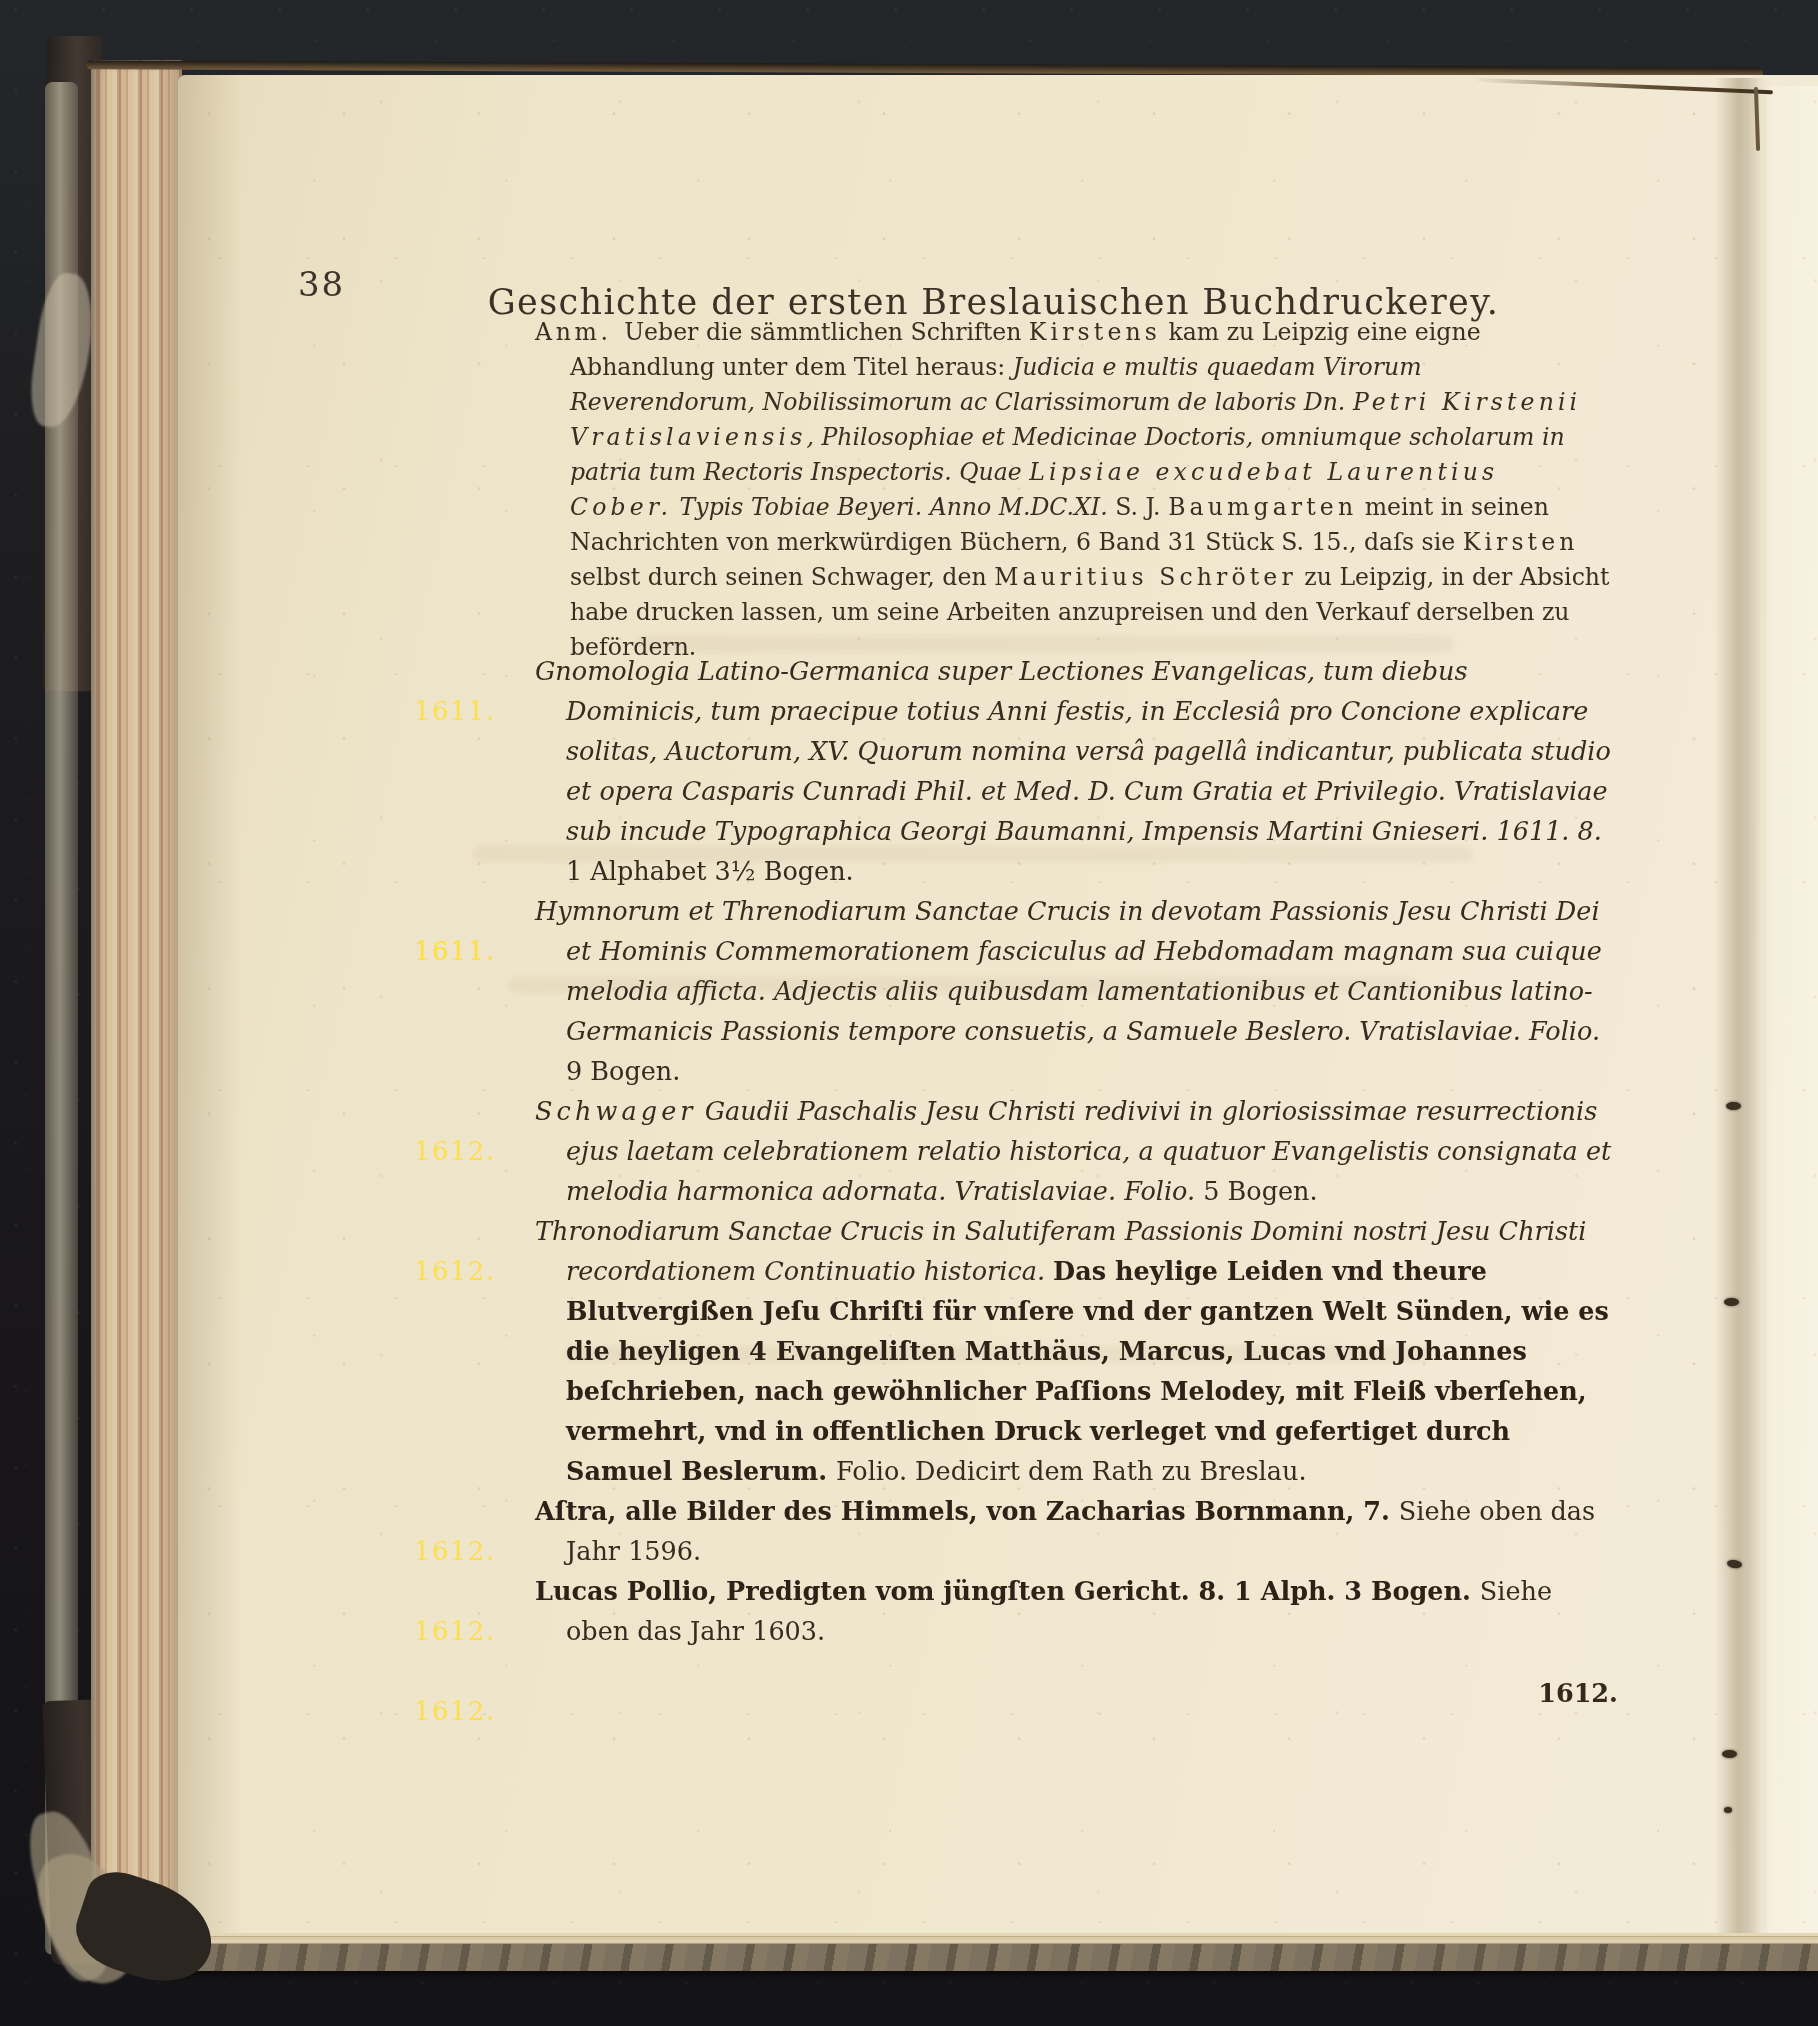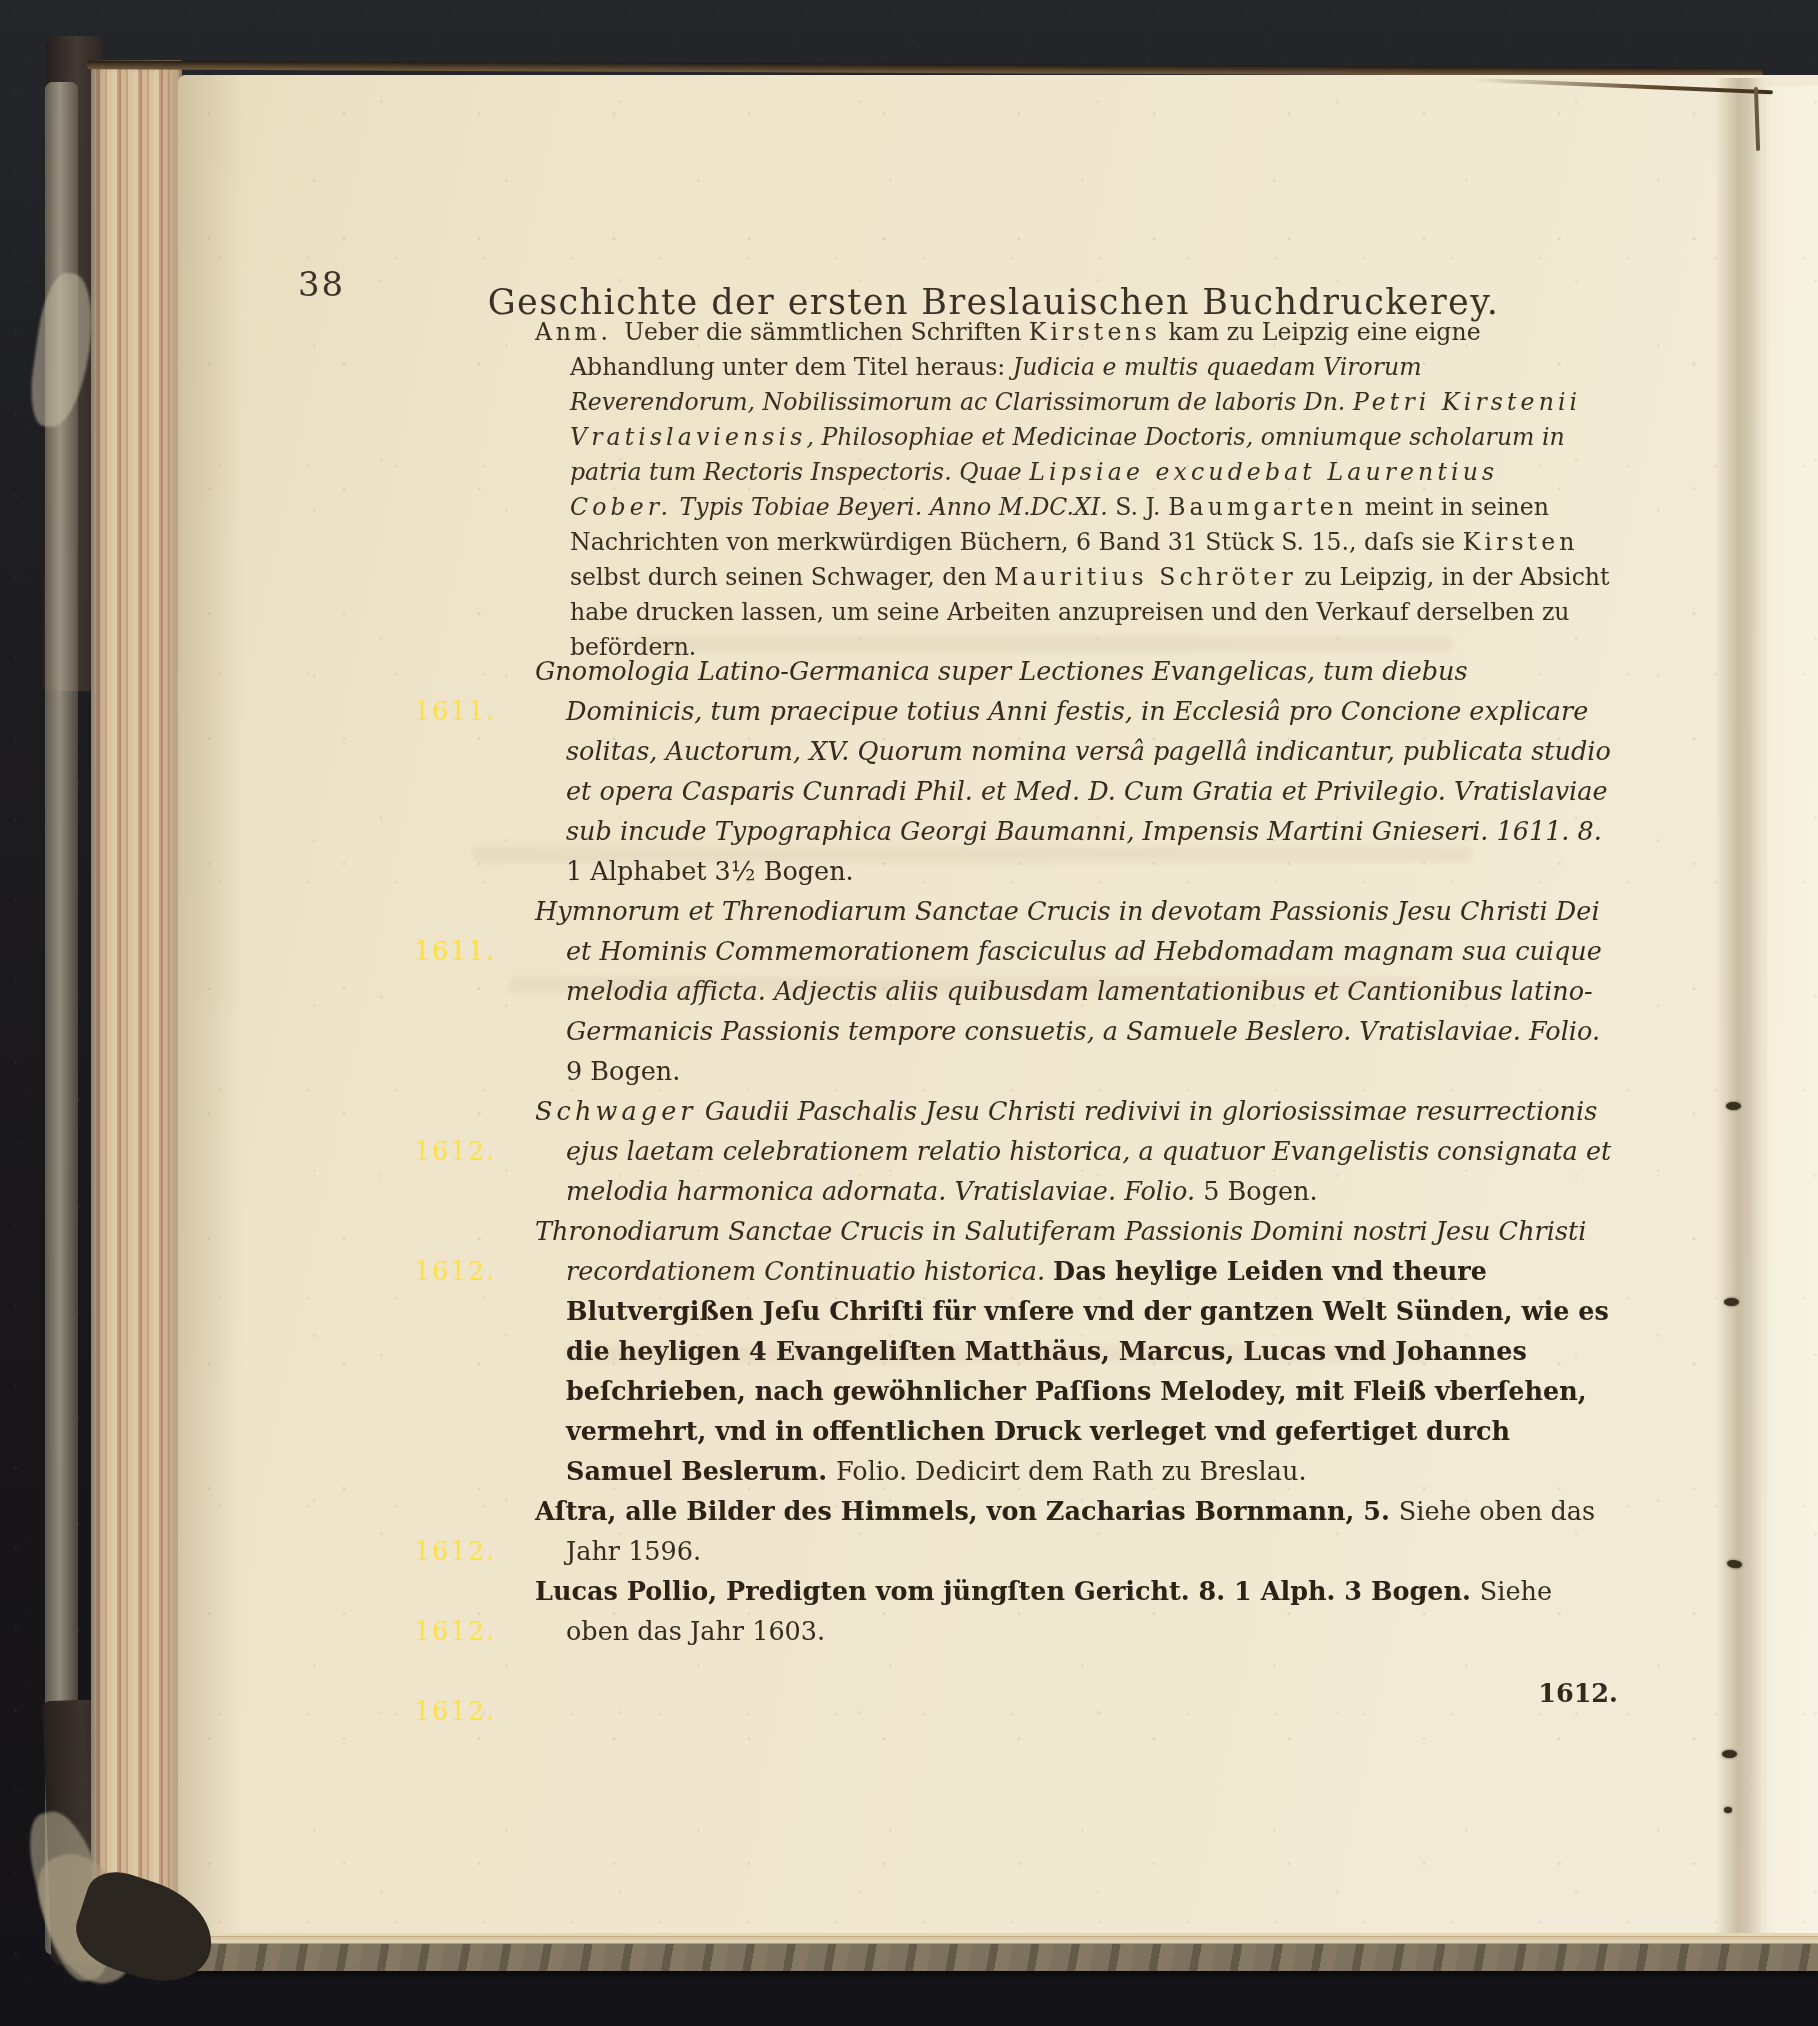--- a/index.html
+++ b/index.html
@@ -250,21 +250,21 @@
     <div class="entry">
       <span class="entry-year">1612.</span>
       <div class="entry-text"><span class="r-italic-spaced">Schwager</span><span class="r-italic"> Gaudii Paschalis Jesu Christi redivivi in gloriosissimae resurrectionis ejus laetam celebrationem relatio historica, a quatuor Evangelistis consignata et melodia harmonica adornata. Vratislaviae. Folio. </span><span class="r-roman">5 Bogen.</span></div>
     </div>
     <div class="entry">
       <span class="entry-year">1612.</span>
       <div class="entry-text"><span class="r-italic">Thronodiarum Sanctae Crucis in Salutiferam Passionis Domini nostri Jesu Christi recordationem Continuatio historica. </span><span class="r-fraktur">Das heylige Leiden vnd theure Blutvergißen Jeſu Chriſti für vnſere vnd der gantzen Welt Sünden, wie es die heyligen 4 Evangeliſten Matthäus, Marcus, Lucas vnd Johannes beſchrieben, nach gewöhnlicher Paſſions Melodey, mit Fleiß vberſehen, vermehrt, vnd in offentlichen Druck verleget vnd gefertiget durch Samuel Beslerum. </span><span class="r-roman">Folio. Dedicirt dem Rath zu Breslau.</span></div>
     </div>
     <div class="entry">
       <span class="entry-year">1612.</span>
-      <div class="entry-text"><span class="r-fraktur">Aſtra, alle Bilder des Himmels, von Zacharias Bornmann, 5. </span><span class="r-roman">Siehe oben das Jahr 1596.</span></div>
+      <div class="entry-text"><span class="r-fraktur">Aſtra, alle Bilder des Himmels, von Zacharias Bornmann, 7. </span><span class="r-roman">Siehe oben das Jahr 1596.</span></div>
     </div>
     <div class="entry">
       <span class="entry-year">1612.</span>
       <div class="entry-text"><span class="r-fraktur">Lucas Pollio, Predigten vom jüngſten Gericht. 8. 1 Alph. 3 Bogen. </span><span class="r-roman">Siehe oben das Jahr 1603.</span></div>
     </div>
     <div class="entry">
       <span class="entry-year">1612.</span>
     </div>
   </div>
 

